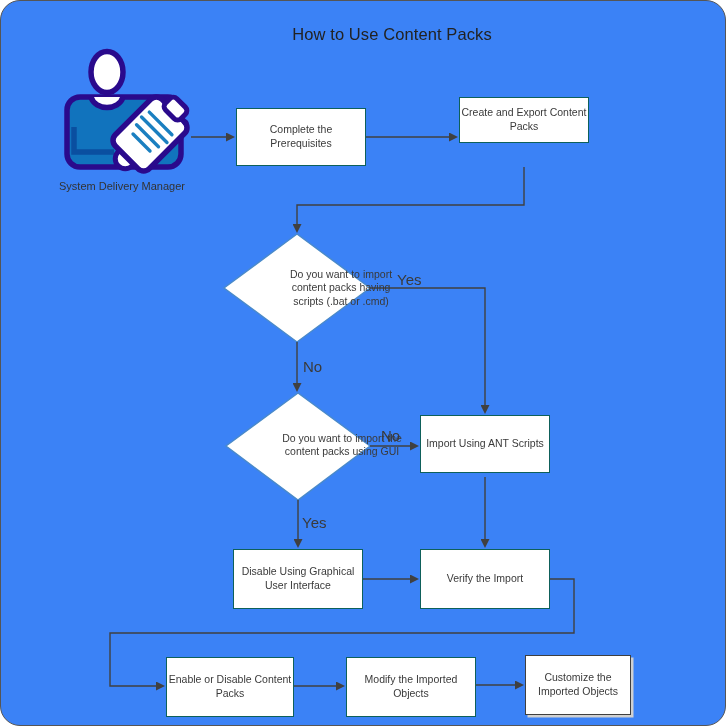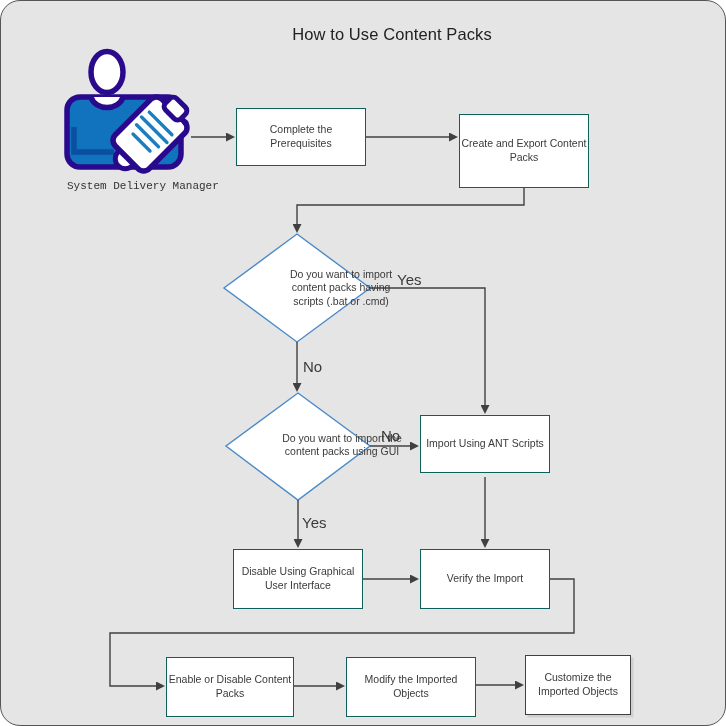--- a/index.html
+++ b/index.html
@@ -1,20 +1,20 @@
 <!DOCTYPE html>
 <html><head>
 <meta charset="utf-8">
 <style>
   html,body{margin:0;padding:0;background:#ffffff;}
   .frame{
     position:relative;
     width:726px;height:726px;
     box-sizing:border-box;
-    background:#e5e5e5;
+    background:#3b82f6;
     border:1.6px solid #555555;
     border-radius:20px;
     overflow:hidden;
     font-family:"Liberation Sans", sans-serif;
   }
   .title{
     position:absolute;left:286px;top:24px;width:210px;
     text-align:center;
     font-size:16.5px;color:#222222;letter-spacing:.1px;
   }
@@ -38,22 +38,22 @@
   .diamond-label{
     position:absolute;
     text-align:center;
     font-size:10.5px;line-height:1.28;color:#3a3a3a;margin-left:44px;
   }
   .edge-label{
     position:absolute;
     font-size:15px;color:#3a3a3a;
   }
   .actor-label{
-    position:absolute;left:66px;top:179px;width:152px;
-    text-align:left;font-size:11px;color:#333333;font-family:Liberation Mono, monospace;
+    position:absolute;left:45px;top:179px;width:152px;
+    text-align:center;font-size:11px;color:#333333;
   }
   .actor-icon{position:absolute;left:60px;top:46px;}
 </style>
 </head>
 <body>
 
 <div class="frame">
 
   <div class="title">How to Use Content Packs</div>
 
@@ -95,21 +95,21 @@
       <circle cx="106" cy="54" r="3" fill="#2a0a8c"></circle>
       <path d="M73,72 L105,72 M71,81 L107,81 M73,90 L104,90 M77,99 L101,99" stroke="#1a7fc0" stroke-width="3.4" stroke-linecap="round" fill="none"></path>
     </g>
   </svg>
   <div class="actor-label">System Delivery Manager</div>
 
   <div class="node" style="left:235px;top:107px;width:130px;height:58px;">
     <span>Complete the Prerequisites</span>
   </div>
 
-  <div class="node" style="left:458px;top:113px;width:130px;height:74px;">
+  <div class="node" style="left:458px;top:96px;width:130px;height:46px;">
     <span>Create and Export Content Packs</span>
   </div>
 
   <div class="node" style="left:419px;top:414px;width:130px;height:58px;">
     <span>Import Using ANT Scripts</span>
   </div>
 
   <div class="node" style="left:232px;top:548px;width:130px;height:60px;">
     <span>Disable Using Graphical User Interface</span>
   </div>

